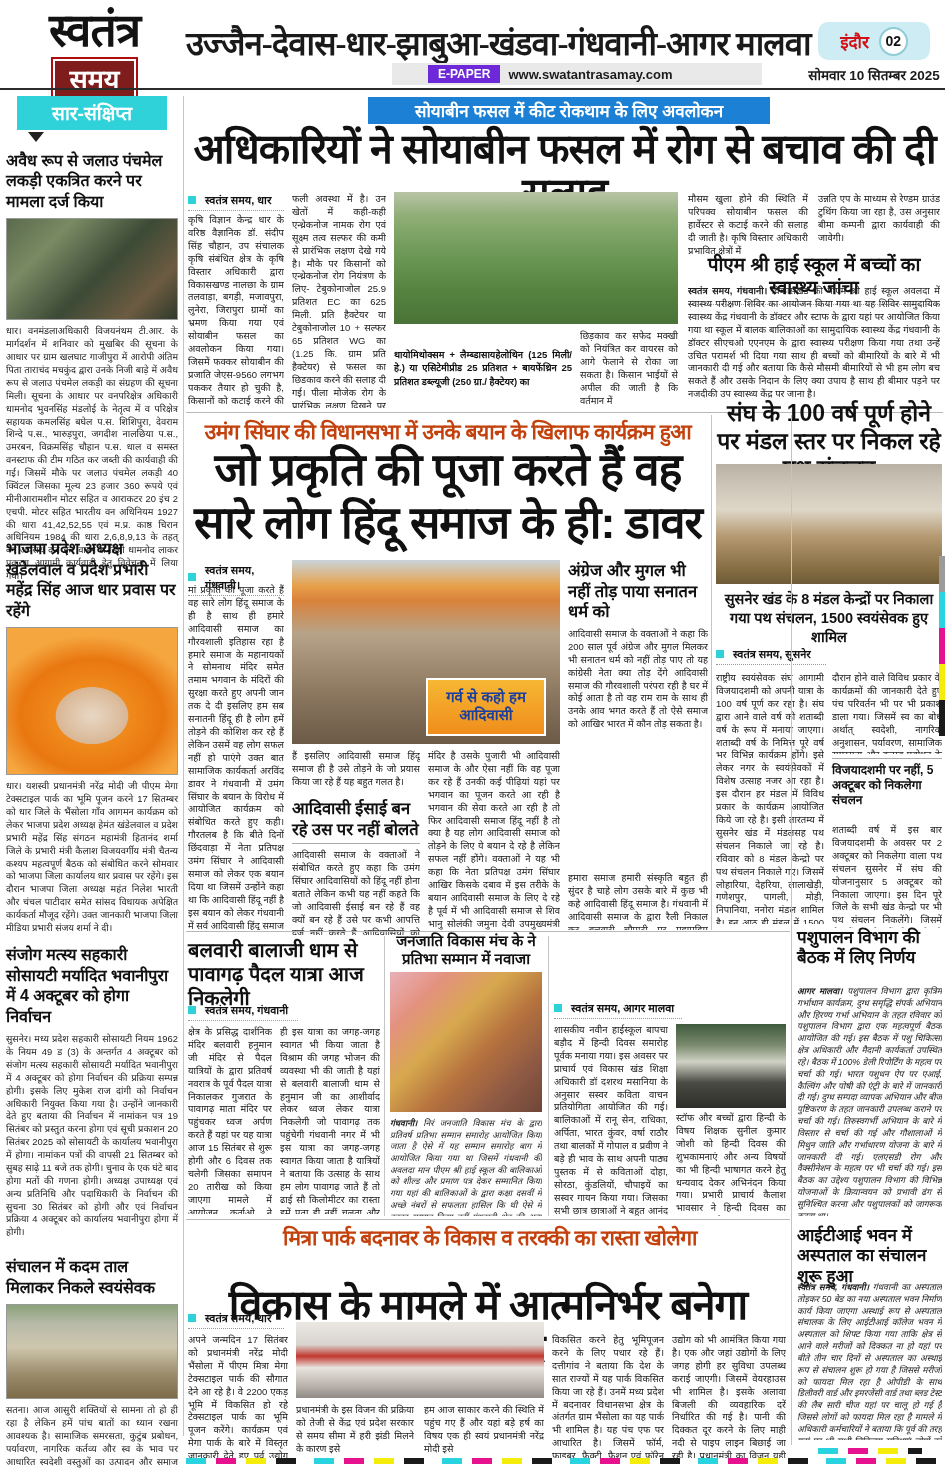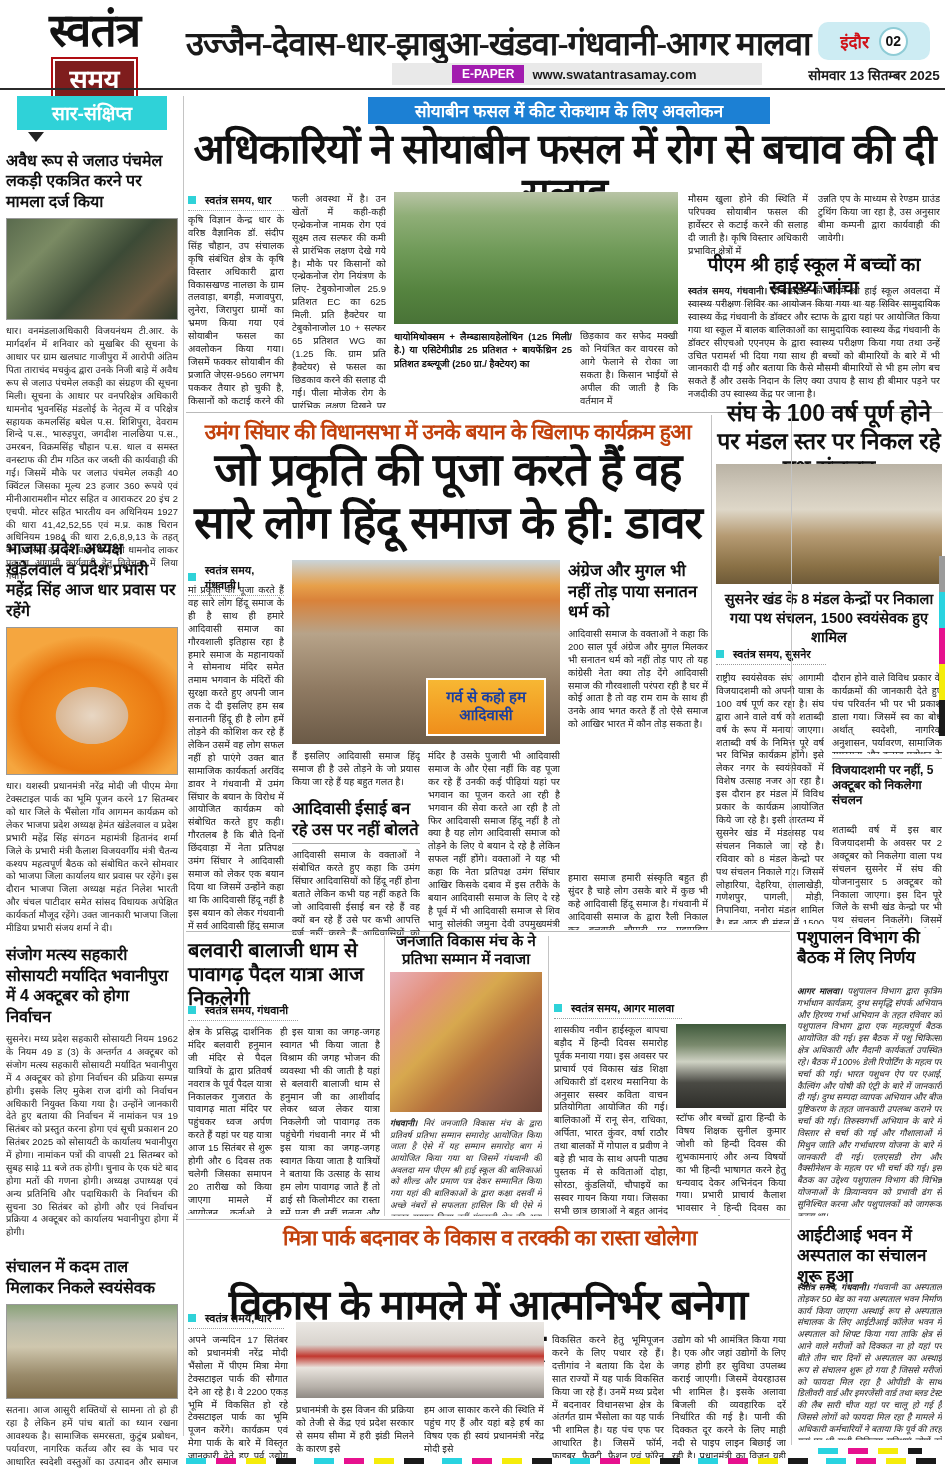--- a/index.html
+++ b/index.html
@@ -11,21 +11,21 @@
   .it{font-style:italic;}
   .bold{font-weight:bold;}
   .hline{position:absolute;background:#b9b9b9;height:1px;}
   .vline{position:absolute;background:#c4c4c4;width:1px;}
   
   .logo-top{font-family:"Liberation Serif",serif;font-size:46px;font-weight:bold;color:#121212;line-height:1.0;letter-spacing:-1px;}
   .logo-bottom{display:inline-block;background:#7f1d1d;color:#fff;font-size:27px;font-weight:bold;
     padding:1px 16px;border:2px solid #b00d12;box-shadow:inset 0 0 0 2px #fff;margin-top:3px;}
   .region{font-family:"Liberation Serif",serif;font-size:33px;font-weight:bold;letter-spacing:-1px;white-space:nowrap;}
   .epaper-bar{background:#e9e9e9;height:22px;display:flex;align-items:center;}
-  .epaper-badge{background:#a21caf;color:#fff;font-weight:bold;font-size:12px;padding:2px 10px;margin-left:60px;}
+  .epaper-badge{background:#6d28d9;color:#fff;font-weight:bold;font-size:12px;padding:2px 10px;margin-left:36px;}
   .website{font-size:13px;font-weight:bold;color:#1c1c1c;margin-left:8px;}
   .edition-badge{background:#cdecf3;border-radius:10px;display:flex;align-items:center;justify-content:center;gap:10px;width:112px;height:38px;}
   .edition{color:#d01218;font-weight:bold;font-size:17px;}
   .pageno{background:#fff;border:2px solid #8fccd6;border-radius:50%;width:25px;height:25px;display:flex;align-items:center;justify-content:center;font-weight:bold;font-size:14px;color:#111;}
   .dateline{font-size:13.5px;font-weight:bold;text-align:center;}
   
   .sb-title{background:#2fd2d8;color:#fff;font-weight:bold;font-size:19px;text-align:center;padding:4px 0;width:150px;margin:0 auto;}
   .sb-tri{width:0;height:0;border-left:8px solid transparent;border-right:8px solid transparent;border-top:10px solid #222;margin:2px 0 0 22px;}
   .sb-head{font-size:16px;font-weight:bold;line-height:1.28;color:#111;margin:9px 0 6px;}
   .sb-body{font-size:9.4px;text-align:justify;line-height:1.37;color:#222;}
@@ -58,21 +58,21 @@
   </div>
   <div class="abs region" style="left:186px;top:20px;width:620px;text-align:center;">उज्जैन-देवास-धार-झाबुआ-खंडवा-गंधवानी-आगर मालवा</div>
   <div class="abs epaper-bar" style="left:392px;top:63px;width:370px;">
     <span class="epaper-badge">E-PAPER</span>
     <span class="website">www.swatantrasamay.com</span>
   </div>
   <div class="abs edition-badge" style="left:818px;top:22px;">
     <span class="edition">इंदौर</span>
     <span class="pageno">02</span>
   </div>
-  <div class="abs dateline" style="left:808px;top:66px;width:132px;">सोमवार 13 सितम्बर 2025</div>
+  <div class="abs dateline" style="left:808px;top:66px;width:132px;">सोमवार 10 सितम्बर 2025</div>
   <div class="abs" style="left:0;top:88px;width:945px;height:2px;background:#2b2b2b;"></div>
 
   <div class="vline" style="left:183px;top:96px;height:1340px;"></div>
   <div class="abs" style="left:6px;top:96px;width:172px;">
     <div class="sb-title">सार-संक्षिप्त</div>
     <div class="sb-tri"></div>
 
     <div>
       <div class="sb-head">अवैध रूप से जलाउ पंचमेल लकड़ी एकत्रित करने पर मामला दर्ज किया</div>
       <div class="photo" style="height:102px;background:
@@ -106,21 +106,21 @@
   <div class="abs headline-xl" style="left:186px;top:127px;width:757px;font-size:41px;">अधिकारियों ने सोयाबीन फसल में रोग से बचाव की दी सलाह</div>
 
   <div class="abs byline" style="left:188px;top:192px;width:96px;">
     <span class="byline-sq"></span>
     <span>स्वतंत्र समय, धार</span>
   </div>
   <div class="abs jtext sm" style="left:188px;top:214px;width:96px;height:194px;">कृषि विज्ञान केन्द्र धार के वरिष्ठ वैज्ञानिक डॉ. संदीप सिंह चौहान, उप संचालक कृषि संबंधित क्षेत्र के कृषि विस्तार अधिकारी द्वारा विकासखण्ड नालछा के ग्राम तलवाड़ा, बगड़ी, मजावपुरा, लुनेरा, जिरापुरा ग्रामों का भ्रमण किया गया एवं सोयाबीन फसल का अवलोकन किया गया। जिसमें फक्कर सोयाबीन की प्रजाति जेएस-9560 लगभग पककर तैयार हो चुकी है, किसानों को कटाई करने की सलाह दी गई है। सोयाबीन की अन्य प्रजाति जो लंबे अवधि की है एवं वर्तमान में हरी</div>
   <div class="abs jtext sm" style="left:292px;top:193px;width:94px;height:215px;">फली अवस्था में है। उन खेतों में कही-कही एन्थ्रेकनोज नामक रोग एवं सूक्ष्म तत्व सल्फर की कमी से प्रारंभिक लक्षण देखे गये है। मौके पर किसानों को एन्थ्रेकनोज रोग नियंत्रण के लिए- टेबुकोनाजोल 25.9 प्रतिशत EC का 625 मिली. प्रति हैक्टेयर या टेबुकोनाजोल 10 + सल्फर 65 प्रतिशत WG का (1.25 कि. ग्राम प्रति हैक्टेयर) से फसल का छिडकाव करने की सलाह दी गई। पीला मोजेक रोग के प्रारंभिक लक्षण दिखने पर प्रारंभिक अवस्था में रोगों को फैलाने वाले वाहक, सफेद मक्खी/एफिड की रोकथाम हेतु</div>
   <div class="abs photo" style="left:394px;top:192px;width:284px;height:132px;border:none;background:
       linear-gradient(180deg,#b9c4a6 0%,#8fae77 18%,#6f9a58 45%,#55833f 75%,#497337 100%);"></div>
-  <div class="abs caption-bold" style="left:394px;top:330px;width:178px;height:76px;">थायोमिथोक्सम + लैम्ब्डासायहेलोथिन (125 मिली/हे.) या एसिटेमीप्रीड 25 प्रतिशत + बायफेंथ्रिन 25 प्रतिशत डब्ल्यूजी (250 ग्रा./ हैक्टेयर) का</div>
+  <div class="abs caption-bold" style="left:394px;top:348px;width:178px;height:76px;">थायोमिथोक्सम + लैम्ब्डासायहेलोथिन (125 मिली/हे.) या एसिटेमीप्रीड 25 प्रतिशत + बायफेंथ्रिन 25 प्रतिशत डब्ल्यूजी (250 ग्रा./ हैक्टेयर) का</div>
   <div class="abs jtext sm" style="left:580px;top:330px;width:98px;height:76px;">छिड़काव कर सफेद मक्खी को नियंत्रित कर वायरस को आगे फेलाने से रोका जा सकता है। किसान भाईयों से अपील की जाती है कि वर्तमान में</div>
   <div class="abs jtext sm" style="left:688px;top:193px;width:120px;height:62px;">मौसम खुला होने की स्थिति में परिपक्व सोयाबीन फसल की हार्वेस्टर से कटाई करने की सलाह दी जाती है। कृषि विस्तार अधिकारी प्रभावित क्षेत्रों में</div>
   <div class="abs jtext sm" style="left:818px;top:193px;width:122px;height:62px;">उन्नति एप के माध्यम से रेण्डम ग्राउंड टुथिंग किया जा रहा है, उस अनुसार बीमा कम्पनी द्वारा कार्यवाही की जावेगी।</div>
 
   <div class="abs art-head dotted-under" style="left:688px;top:254px;width:252px;font-size:19px;padding-bottom:4px;">पीएम श्री हाई स्कूल में बच्चों का स्वास्थ्य जांचा</div>
   <div class="abs jtext sm" style="left:688px;top:285px;width:252px;height:124px;">
     <span class="bold">स्वतंत्र समय, गंधवानी।</span>
     <span>विकासखंड की पीएम श्री हाई स्कूल अवलदा में स्वास्थ्य परीक्षण शिविर का आयोजन किया गया था यह शिविर सामुदायिक स्वास्थ्य केंद्र गंधवानी के डॉक्टर और स्टाफ के द्वारा यहां पर आयोजित किया गया था स्कूल में बालक बालिकाओं का सामुदायिक स्वास्थ्य केंद्र गंधवानी के डॉक्टर सीएचओ एएनएम के द्वारा स्वास्थ्य परीक्षण किया गया तथा उन्हें उचित परामर्श भी दिया गया साथ ही बच्चों को बीमारियों के बारे में भी जानकारी दी गई और बताया कि कैसे मौसमी बीमारियों से भी हम लोग बच सकते हैं और उसके निदान के लिए क्या उपाय है साथ ही बीमार पड़ने पर नजदीकी उप स्वास्थ्य केंद्र पर जाना है।</span>
   </div>
 

